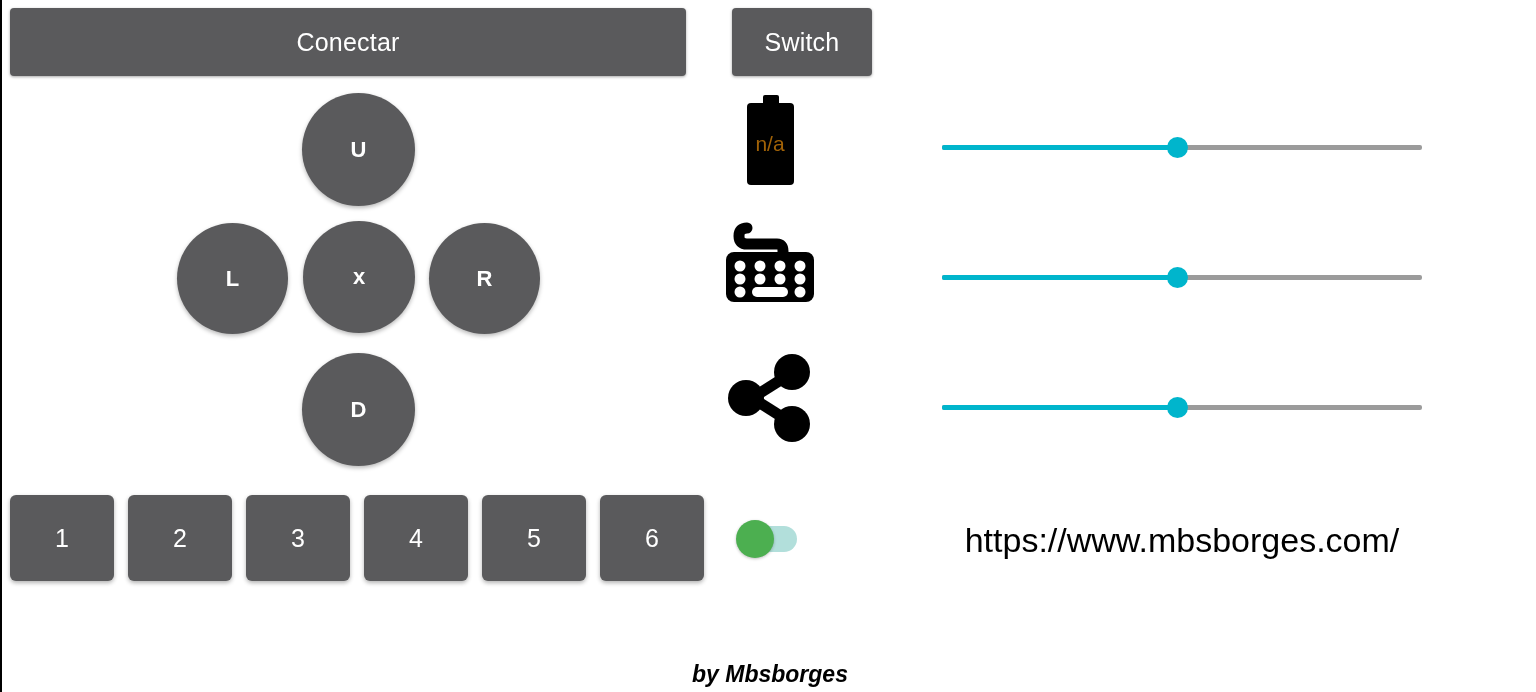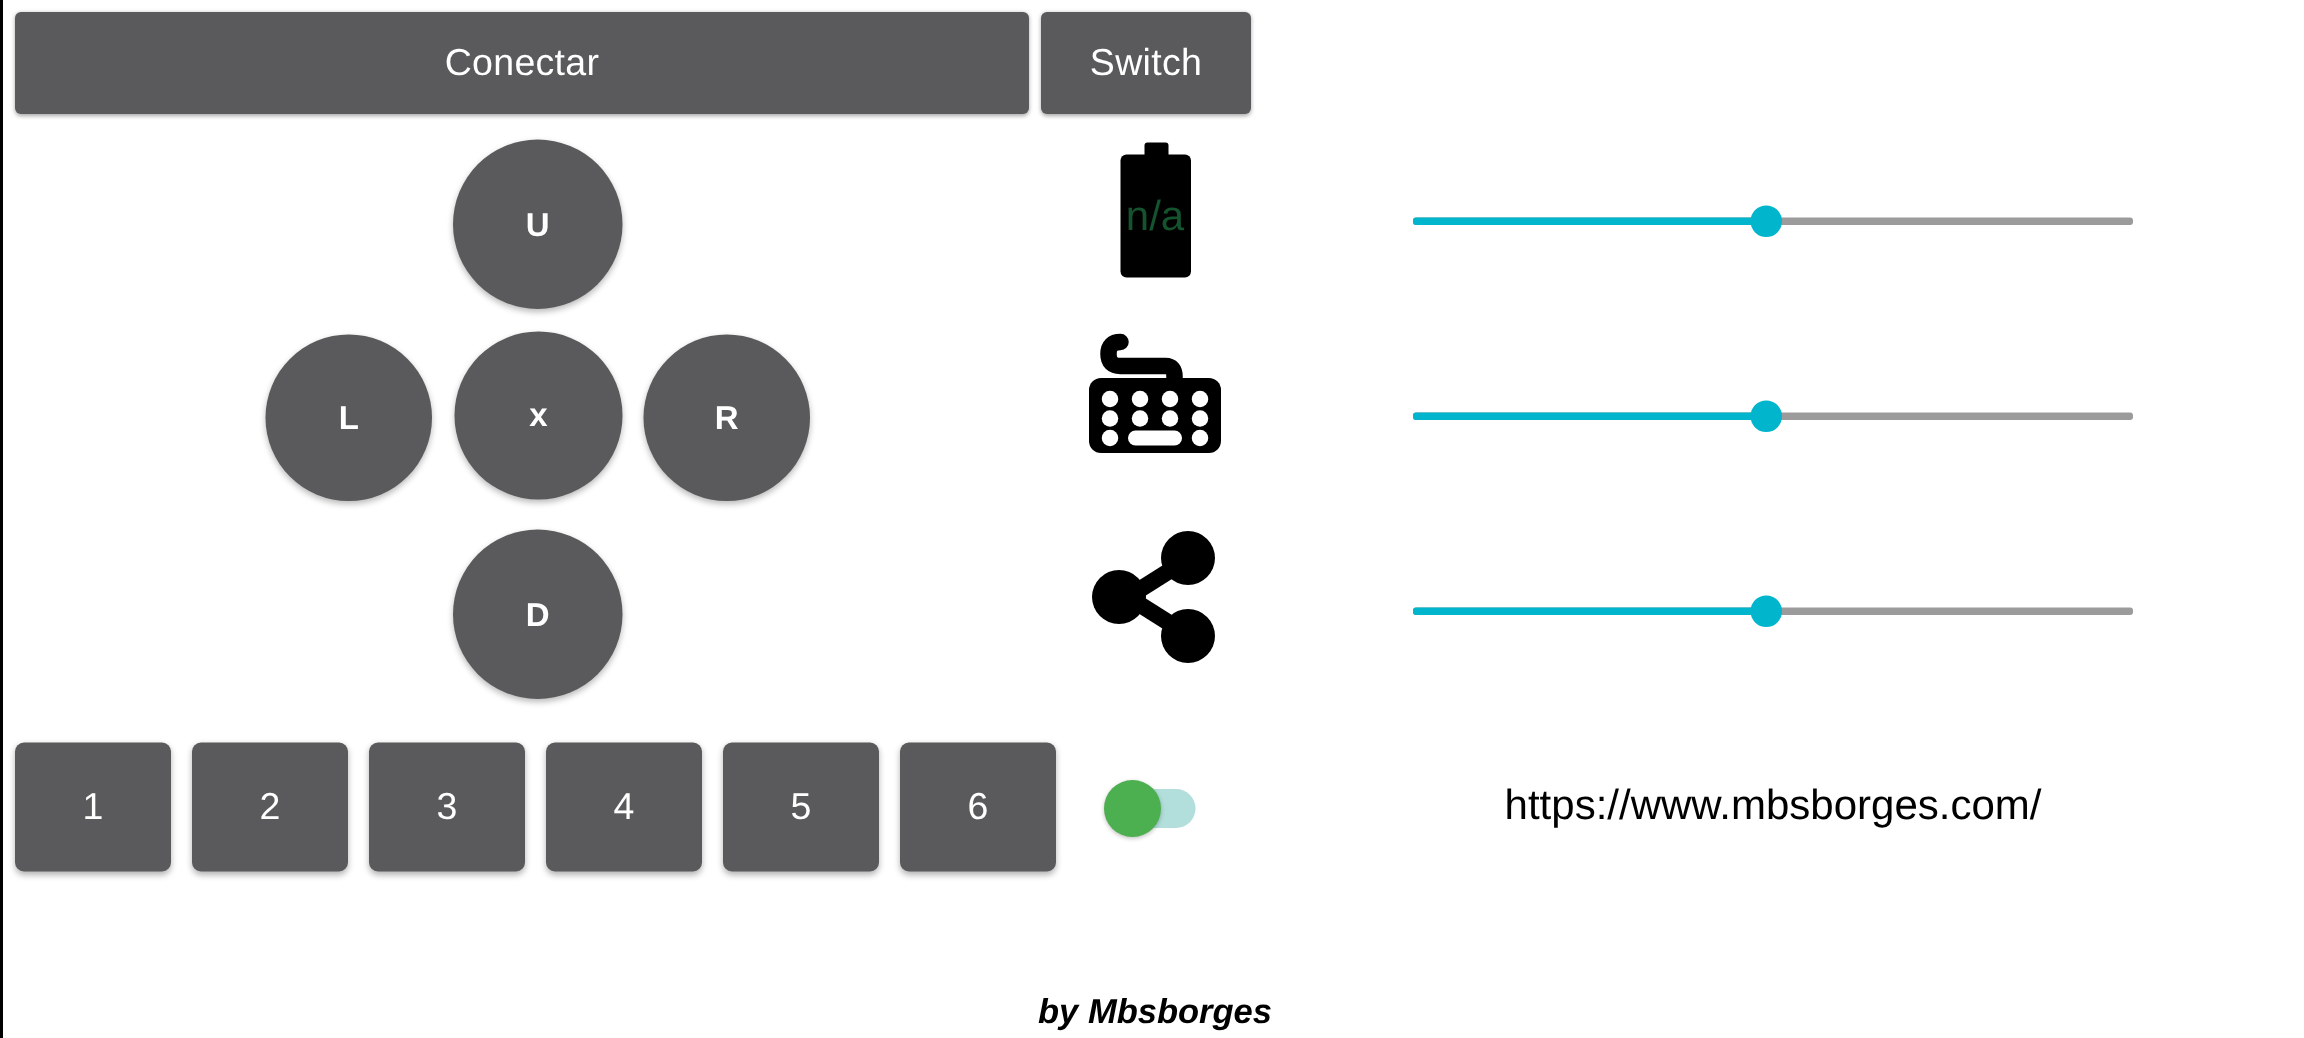--- a/index.html
+++ b/index.html
@@ -41,21 +41,21 @@
     font-family: "Liberation Sans", sans-serif;
     display: flex;
     align-items: center;
     justify-content: center;
     box-shadow: 0 1px 3px rgba(0,0,0,.35);
     cursor: pointer;
     letter-spacing: .2px;
     padding: 12px;
   }
   .btn-connect   { flex: 0 0 676px; }
-  .btn-switch    { flex: 0 0 140px; }
+  .btn-switch    { flex: 0 0 140px; margin-left: 38px; }
   .btn-disconnect{ flex: 0 0 676px; }
 
   
   .dpad {
     position: absolute;
     left: 170px;
     top: 88px;
     width: 375px;
     height: 380px;
   }
@@ -127,22 +127,22 @@
   }
   .battery .lbl {
     position: absolute;
     left: 0;
     top: 8px;
     width: 47px;
     height: 82px;
     display: flex;
     align-items: center;
     justify-content: center;
-    color: #14532d;
-    font-size: 28px;
+    color: #a16207;
+    font-size: 21px;
     font-family: "Liberation Sans", sans-serif;
   }
 
   
   .sliders {
     position: absolute;
     left: 940px;
     top: 88px;
     width: 480px;
     height: 380px;
@@ -238,21 +238,21 @@
   }
 
   
   .url {
     position: absolute;
     left: 940px;
     top: 521px;
     width: 480px;
     text-align: center;
     color: #000000;
-    font-size: 28px;
+    font-size: 34px;
     font-family: "Liberation Sans", sans-serif;
   }
 
   
   .footer {
     position: absolute;
     left: 0;
     top: 661px;
     width: 1536px;
     text-align: center;

